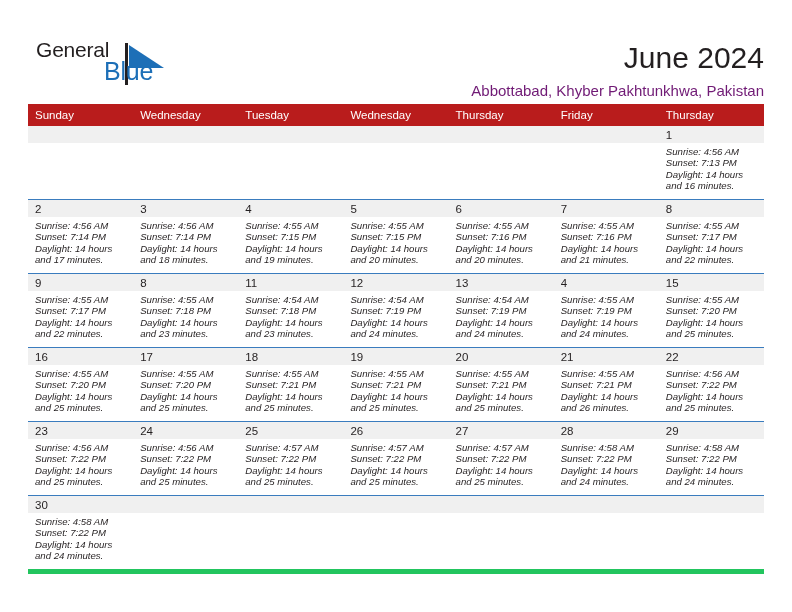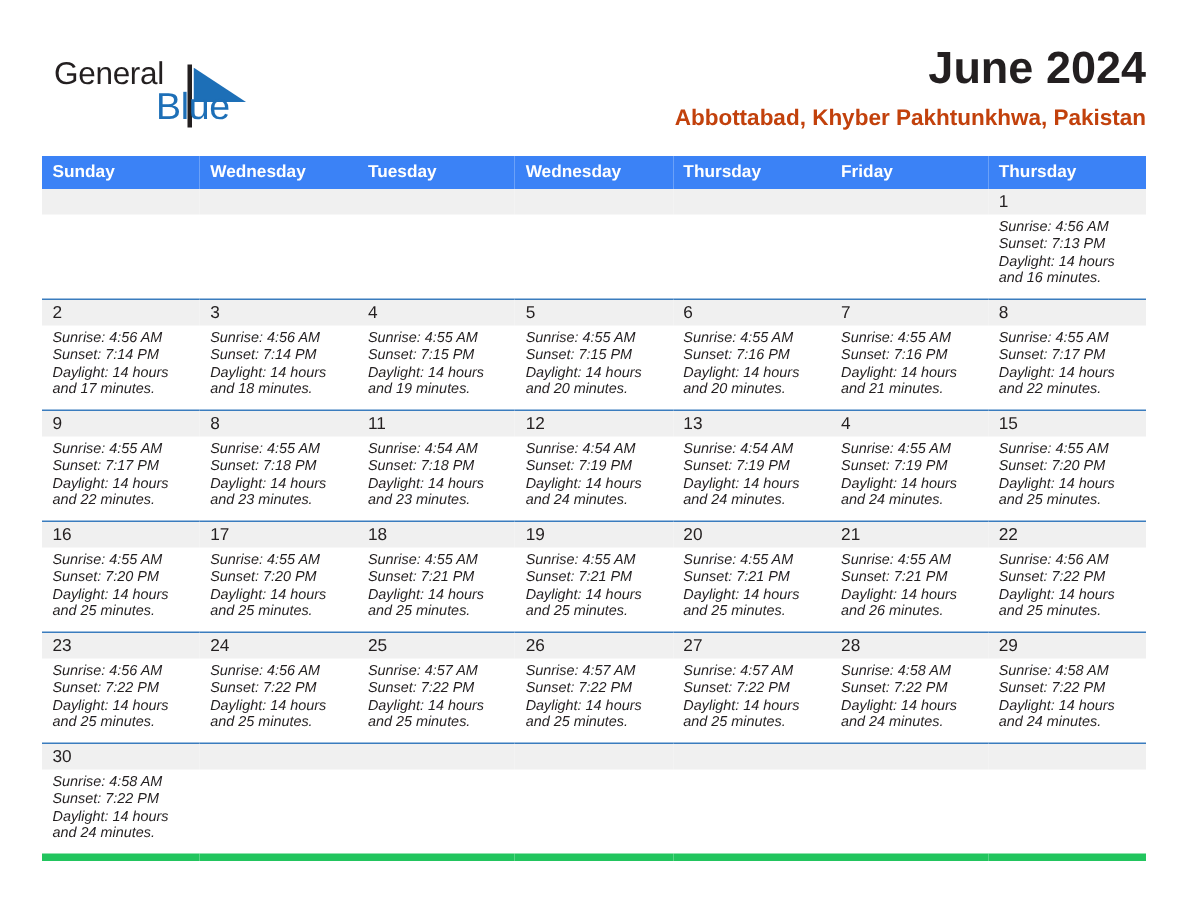--- a/index.html
+++ b/index.html
@@ -72,54 +72,53 @@
     left: 89px;
     top: 8px;
     width: 3px;
     height: 42px;
     background: #231f20;
   }
 
   .title-block {
     position: absolute;
     right: 0;
-    top: 0;
+    top: 12px;
     text-align: right;
-    font-weight: bold;
   }
   .cal-title {
     font-size: 30px;
     color: #231f20;
     line-height: 36px;
     white-space: nowrap;
     font-family: "Liberation Sans", sans-serif;
   }
   .cal-subtitle {
     font-size: 15px;
-    color: #c2410c;
+    color: #701a75;
     line-height: 22px;
     margin-top: 4px;
     white-space: nowrap;
     font-family: "Liberation Sans", sans-serif;
   }
 
   
   .calendar {
     position: absolute;
     left: 28px;
     top: 104px;
     width: 736px;
     border-collapse: collapse;
     table-layout: fixed;
   }
   .calendar th {
-    background: #3b82f6;
+    background: #b91c1c;
     color: #ffffff;
     font-size: 11.5px;
-    font-weight: bold;
+    font-weight: normal;
     text-align: left;
     padding: 5px 0 5px 7px;
     height: 12px;
     font-family: "Liberation Sans", sans-serif;
   }
   .calendar td {
     vertical-align: top;
     padding: 0;
     border-bottom: 1px solid #3a7cbe;
     height: 73px;

